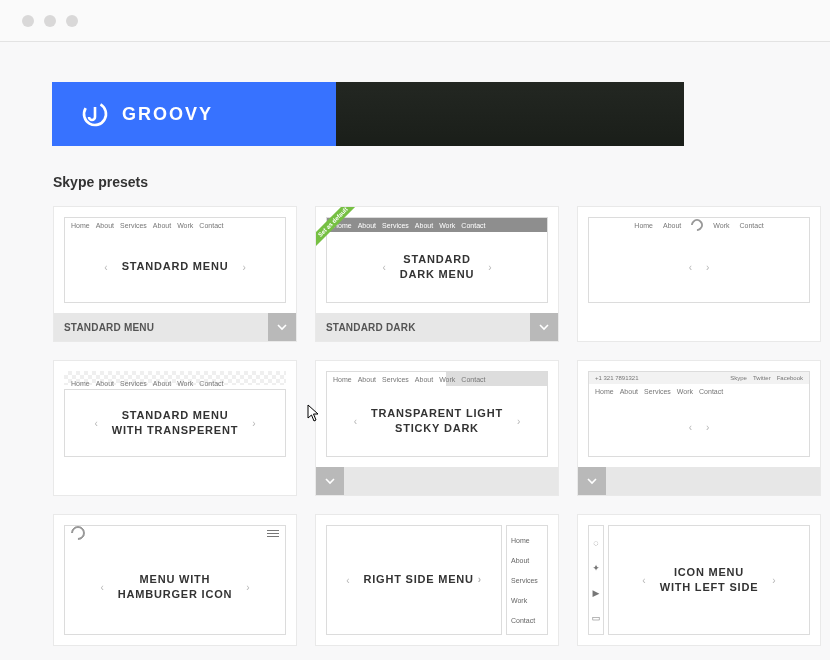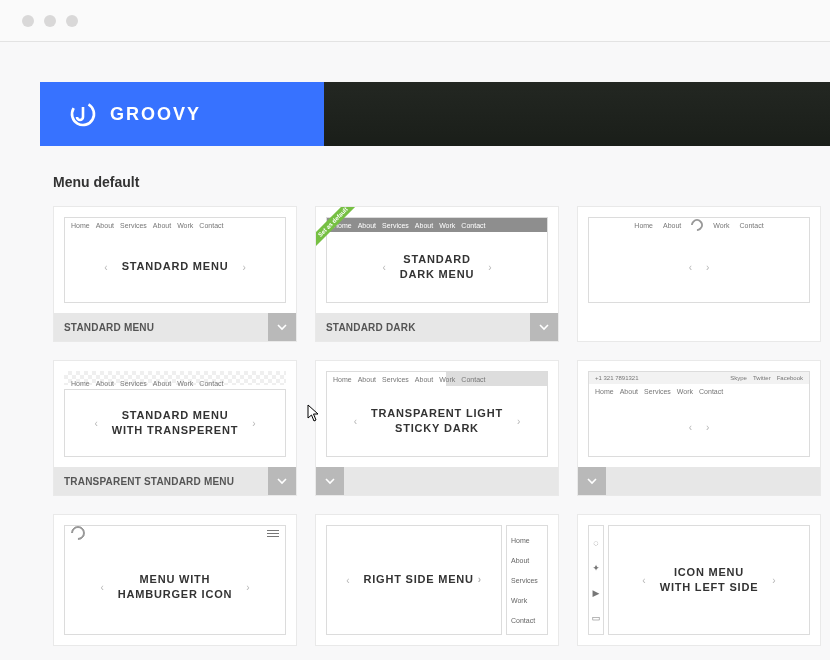--- a/index.html
+++ b/index.html
@@ -4,21 +4,21 @@
 <style>
   * { box-sizing: border-box; margin: 0; padding: 0; }
   html, body { width: 830px; height: 660px; overflow: hidden; font-family: -apple-system, "Segoe UI", Arial, sans-serif; }
   body { background: #f8f8f9; }
 
   .window-chrome { height: 42px; display: flex; align-items: center; padding-left: 22px; gap: 10px; background: #fafafa; border-bottom: 1px solid #e3e3e3; }
   .wc-dot { width: 12px; height: 12px; border-radius: 50%; background: #d9d8d8; }
 
   .page { padding: 0 0 0 0; }
 
-  .brand-bar { margin: 40px 0 0 40px; height: 64px; background: #1b1f1b; display: flex; align-items: stretch; width: 790px; overflow: hidden; text-align: right; }
+  .brand-bar { margin: 40px 0 0 52px; height: 64px; background: #1b1f1b; display: flex; align-items: stretch; width: 632px; overflow: hidden; text-align: right; }
   .brand-left { width: 284px; background: #3772ff; display: flex; align-items: center; gap: 12px; padding-left: 28px; }
   .brand-text { color: #fff; font-weight: 700; letter-spacing: 2px; font-size: 18px; }
   .brand-right { flex: 1; background: linear-gradient(180deg,#232722,#1a1e19); position: relative; }
 
   .section-title { margin: 28px 0 16px 53px; font-size: 14px; font-weight: 600; color: #333; }
 
   .grid { display: grid; grid-template-columns: repeat(3, 244px); gap: 18px; margin-left: 53px; }
   .card { background: #fff; border: 1px solid #e9e9e9; width: 244px; position: relative; }
   .card .preview { height: 106px; padding: 10px; display: flex; flex-direction: column; position: relative; }
   .card.tall .preview { height: 130px; }
@@ -84,21 +84,21 @@
         <svg width="30" height="30" viewBox="0 0 30 30" fill="none" stroke="#fff" stroke-width="2.6">
           <circle cx="15" cy="15" r="11" stroke-dasharray="52 20" transform="rotate(-60 15 15)"></circle>
           <path d="M15 8 v10 a3 3 0 1 1 -6 0"></path>
         </svg>
       </span>
       <span class="brand-text">GROOVY</span>
     </div>
     <div class="brand-right"></div>
   </div>
 
-  <h2 class="section-title">Menu default</h2>
+  <h2 class="section-title">Skype presets</h2>
 
   <div class="grid">
 
     <div class="card">
       <div class="preview">
         <div class="mini">
           <div class="mini-topbar">
             <span>Home</span>
             <span>About</span>
             <span>Services</span>
@@ -184,28 +184,20 @@
             <span>Work</span>
             <span>Contact</span>
           </div>
           <div class="mini-body">
             <span class="nav">‹</span>
             <span class="mini-title"><span>STANDARD MENU</span><br><span>WITH TRANSPERENT</span></span>
             <span class="nav">›</span>
           </div>
         </div>
       </div>
-      <div class="caption-bar">
-        <span class="caption-text">TRANSPARENT STANDARD MENU</span>
-        <span class="caret-btn">
-            <svg viewBox="0 0 10 10">
-              <path d="M1 3 L5 7 L9 3" fill="none" stroke="#fff" stroke-width="1.6"></path>
-            </svg>
-          </span>
-      </div>
     </div>
 
     <div class="card">
       <div class="preview">
         <div class="mini pv-sticky-right">
           <div class="mini-topbar" style="position:relative; z-index:1;">
             <span>Home</span>
             <span>About</span>
             <span>Services</span>
             <span>About</span>

